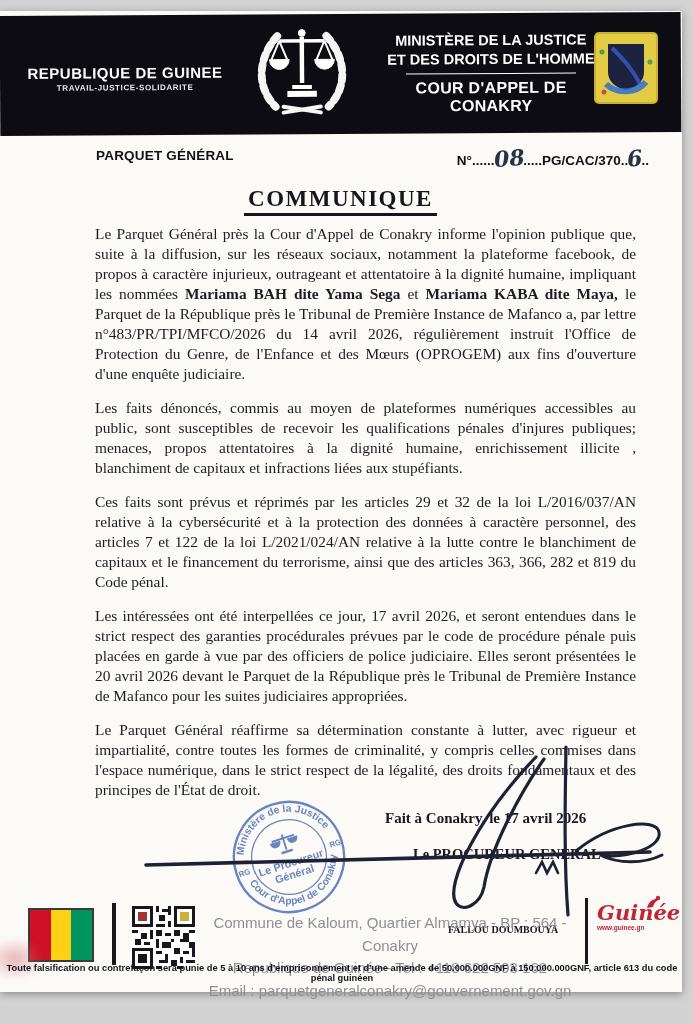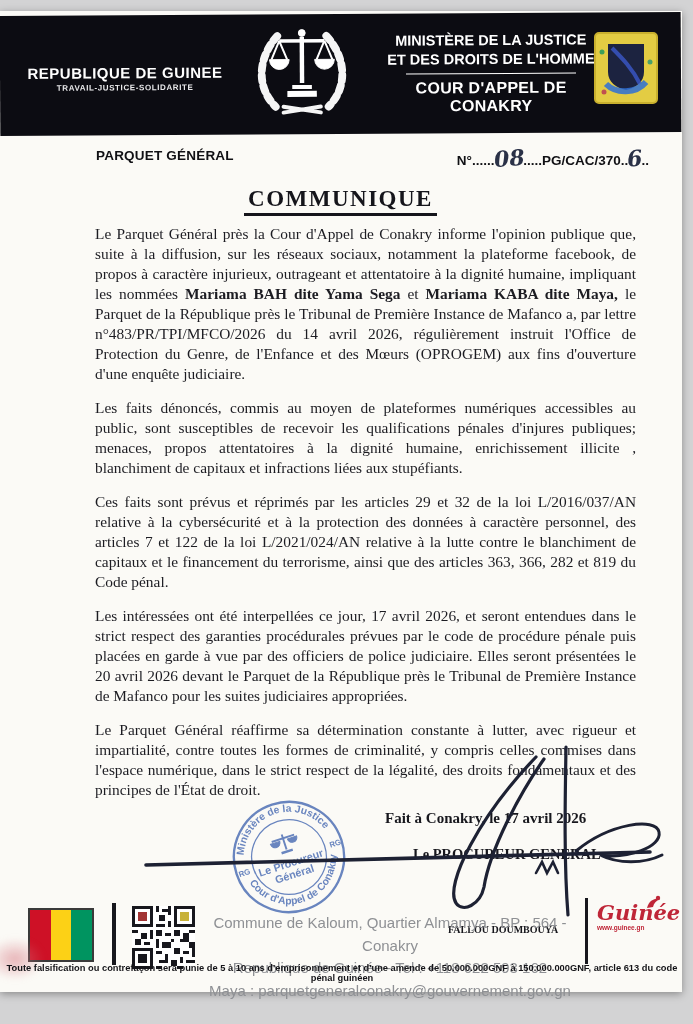--- a/index.html
+++ b/index.html
@@ -209,21 +209,21 @@
       <rect x="13" y="18" width="2" height="2"></rect>
         <rect x="16" y="17" width="1" height="2"></rect>
         <rect x="18" y="18" width="3" height="1"></rect>
       <rect x="8" y="20" width="2" height="1"></rect>
         <rect x="15" y="20" width="2" height="1"></rect>
     </g>
   </svg>
   <div class="address">
     <div>Commune de Kaloum, Quartier Almamya - BP : 564 - Conakry</div>
     <div>Republique de Guinée - Tel : +118 622 593 162</div>
-    <div>Maya : parquetgeneralconakry@gouvernement.gov.gn</div>
+    <div>Email : parquetgeneralconakry@gouvernement.gov.gn</div>
   </div>
   <div class="fdiv2"></div>
   <div class="gn-logo">
     <svg class="gn-bird" viewBox="0 0 20 18">
       <path d="M4,14 C6,6 12,4 17,5 C13,7 11,9 10,13 Z" fill="#bf2638"></path>
       <circle cx="15" cy="4" r="2.2" fill="#bf2638"></circle>
     </svg>
     <div class="gn-text">Guinée</div>
     <div class="gn-sub">www.guinee.gn</div>
   </div>

